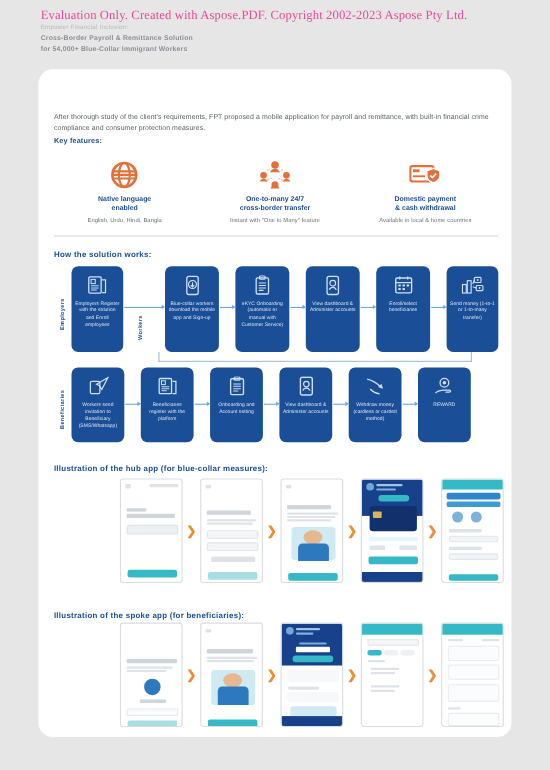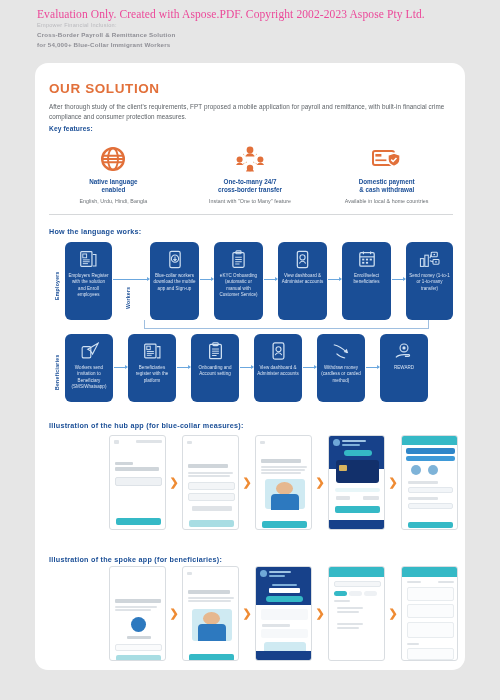--- a/index.html
+++ b/index.html
@@ -110,21 +110,20 @@
 
   <div class="wm">Evaluation Only. Created with Aspose.PDF. Copyright 2002-2023 Aspose Pty Ltd.</div>
   <div class="sub-block">
     <div class="sub-a">Empower Financial Inclusion:</div>
     <div class="sub-b">Cross-Border Payroll &amp; Remittance Solution</div>
     <div class="sub-b">for 54,000+ Blue-Collar Immigrant Workers</div>
   </div>
 
   <div class="card">
 
-    <div class="h-orange">OUR SOLUTION</div>
     <div class="body-txt">After thorough study of the client's requirements, FPT proposed a mobile application for payroll and remittance, with built-in financial crime compliance and consumer protection measures.</div>
     <div class="key-feat">Key features:</div>
 
     <div class="feats">
 
       <div class="feat">
         <div class="ico">
           <svg width="26" height="26" viewBox="0 0 24 24">
             <circle cx="12" cy="12" r="10" fill="none" stroke="#e2703a" stroke-width="2.2"></circle>
             <ellipse cx="12" cy="12" rx="4.6" ry="10" fill="none" stroke="#e2703a" stroke-width="1.8"></ellipse>
@@ -177,21 +176,21 @@
           <span>Domestic payment</span><br>
           <span>&amp; cash withdrawal</span>
         </div>
         <div class="fs">Available in local &amp; home countries</div>
       </div>
 
     </div>
 
     <div class="rule"></div>
 
-    <div class="h-blue" style="top:164px">How the language works:</div>
+    <div class="h-blue" style="top:164px">How the solution works:</div>
 
     <div class="flow" style="top:176px; width:404px; height:162px;">
 
       <div class="vlabel" style="left:5px; top:16px; height:62px;">Employers</div>
 
       <div class="fbox" style="left:16px; top:3px; width:47px; height:78px;">
         <div class="bi">
           <svg width="19" height="19" viewBox="0 0 22 22">
             <rect x="2" y="2" width="13" height="17" rx="1" fill="none" stroke="#cfe0f2" stroke-width="1.4"></rect>
             <rect x="4.4" y="4.6" width="4.4" height="4.4" fill="none" stroke="#cfe0f2" stroke-width="1.1"></rect>

